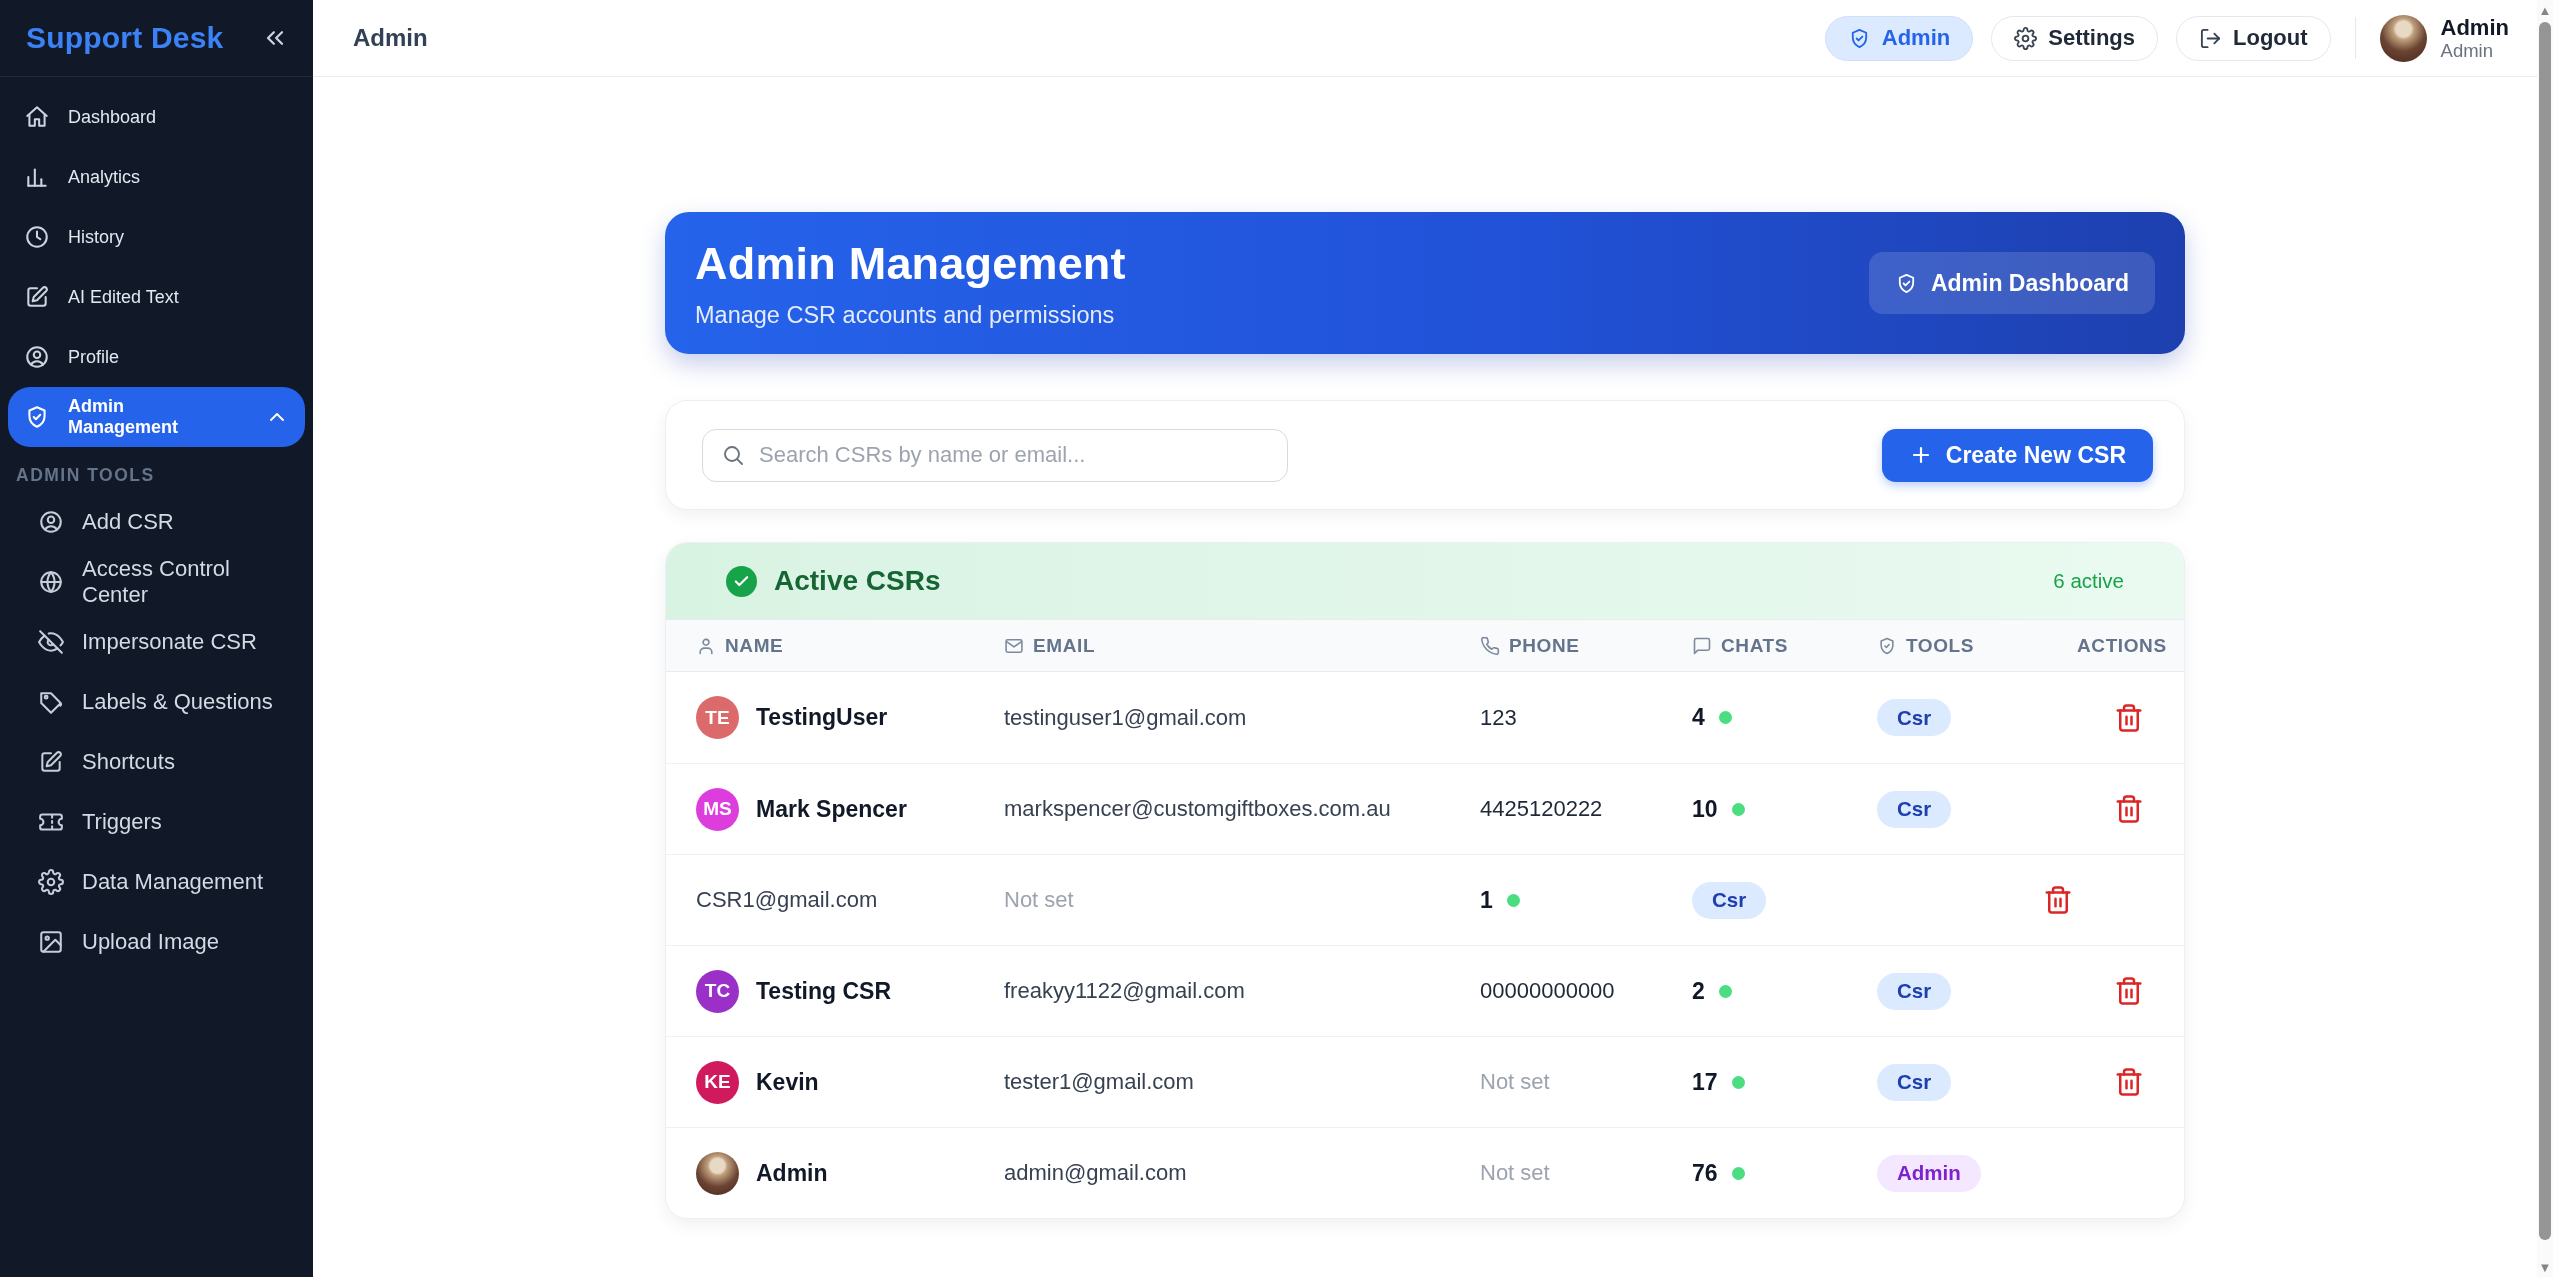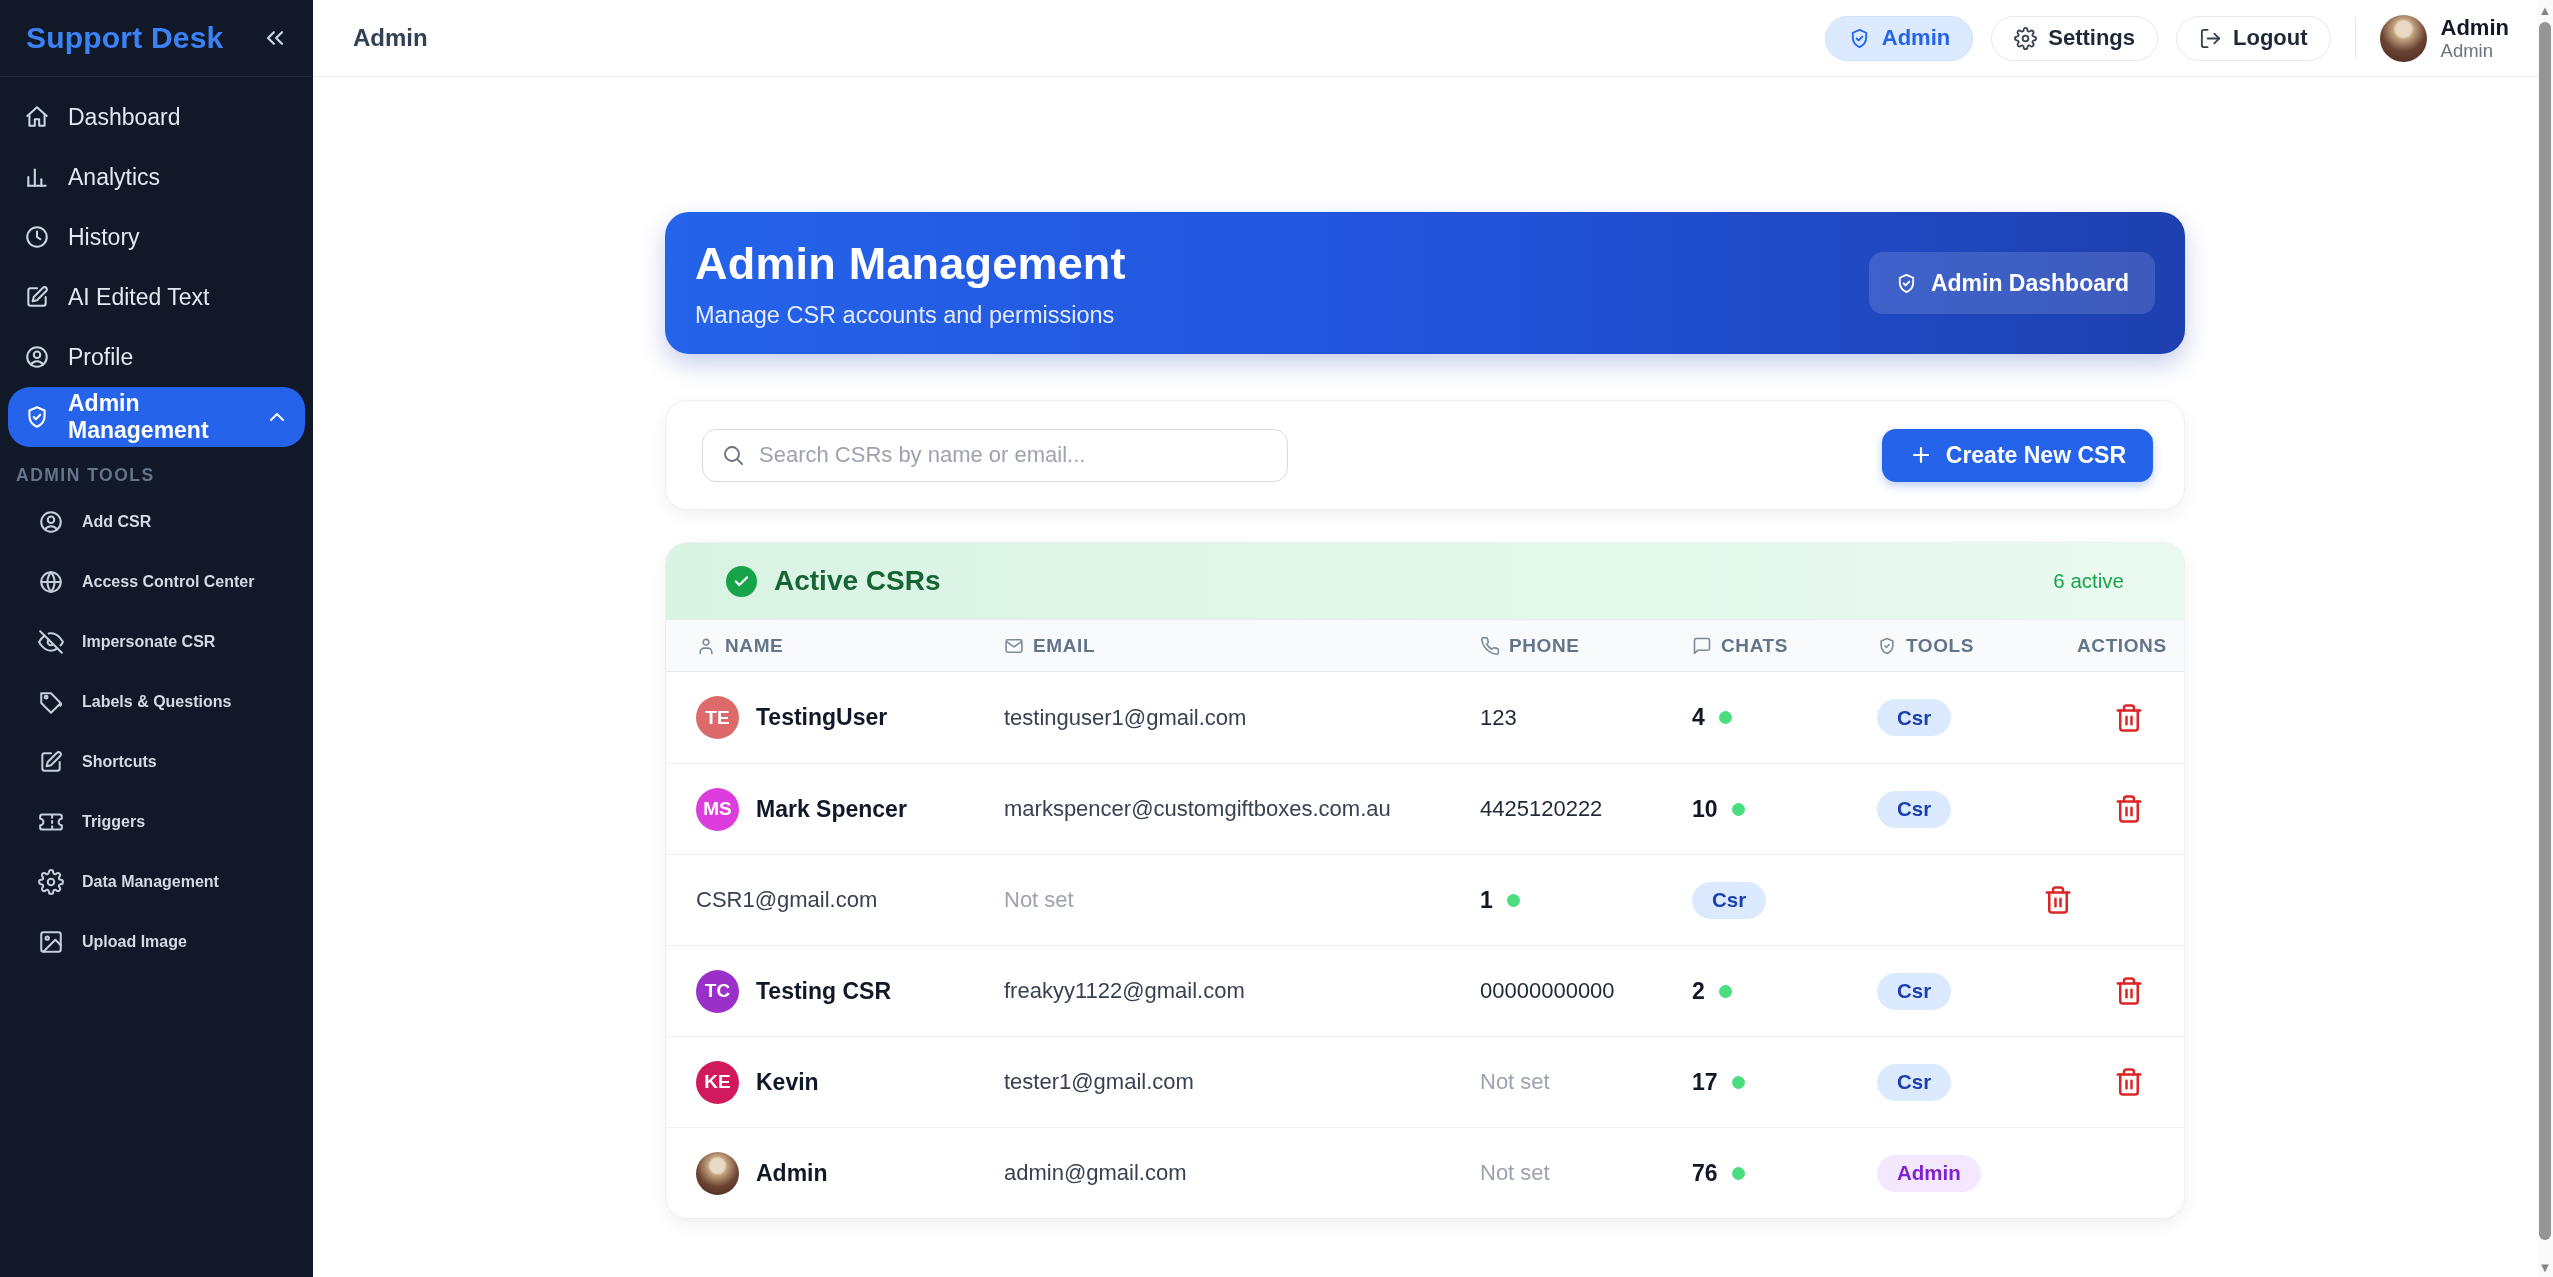--- a/index.html
+++ b/index.html
@@ -5,28 +5,28 @@
   * { margin:0; padding:0; box-sizing:border-box; }
   html,body { width:2553px; height:1277px; overflow:hidden; font-family:"Liberation Sans", sans-serif; background:#ffffff; }
   svg { display:block; }
 
   
   .sidebar { position:absolute; left:0; top:0; width:313px; height:1277px; background:#111827; color:#e5e7eb; z-index:5; }
   .side-header { height:77px; display:flex; align-items:center; justify-content:space-between; padding:0 24px 0 26px; border-bottom:1px solid rgba(255,255,255,0.07); }
   .logo { color:#3b82f6; font-size:30px; font-weight:800; letter-spacing:0.2px; }
   .collapse-btn { color:#cbd5e1; cursor:pointer; }
   .nav { padding:10px 8px 0 8px; }
-  .nav-item { height:60px; display:flex; align-items:center; gap:18px; padding:0 16px; border-radius:22px; font-size:23px; font-weight:500; color:#e2e8f0; cursor:pointer; }
+  .nav-item { height:60px; display:flex; align-items:center; gap:18px; padding:0 16px; border-radius:22px; font-size:18px; font-weight:500; color:#e2e8f0; cursor:pointer; }
   .nav-item .nicon { color:#cbd5e1; }
   .nav-item.active { background:#2563eb; color:#ffffff; font-weight:700; }
   .nav-item.active .nicon { color:#ffffff; }
   .nav-item .grow { flex:1; }
   .section-label { margin:18px 0 6px 16px; font-size:17.5px; font-weight:600; letter-spacing:1.5px; color:#64748b; }
   .tools { padding:0 8px; }
-  .tool-item { height:60px; display:flex; align-items:center; gap:18px; padding:0 16px 0 30px; border-radius:22px; font-size:16px; font-weight:700; color:#d3dae4; cursor:pointer; }
+  .tool-item { height:60px; display:flex; align-items:center; gap:18px; padding:0 16px 0 30px; border-radius:22px; font-size:22px; font-weight:400; color:#d3dae4; cursor:pointer; }
   .tool-item .nicon { color:#c4cdd9; }
 
   
   .topbar { position:absolute; left:313px; top:0; right:16px; height:77px; background:#ffffff; border-bottom:1px solid #e9edf2; display:flex; align-items:center; padding:0 28px 0 40px; z-index:4; }
   .page-title { font-size:24px; font-weight:600; color:#334155; }
   .topbar-right { margin-left:auto; display:flex; align-items:center; gap:18px; }
   .pill { height:45px; display:flex; align-items:center; gap:11px; padding:0 22px; border-radius:23px; font-size:22px; font-weight:600; cursor:pointer; }
   .pill.admin { background:#dbeafe; color:#2563eb; border:1px solid #cfe0fb; }
   .pill.ghost { background:#ffffff; color:#1f2937; border:1.5px solid #e5e7eb; }
   .pill.ghost .picon { color:#374151; }

